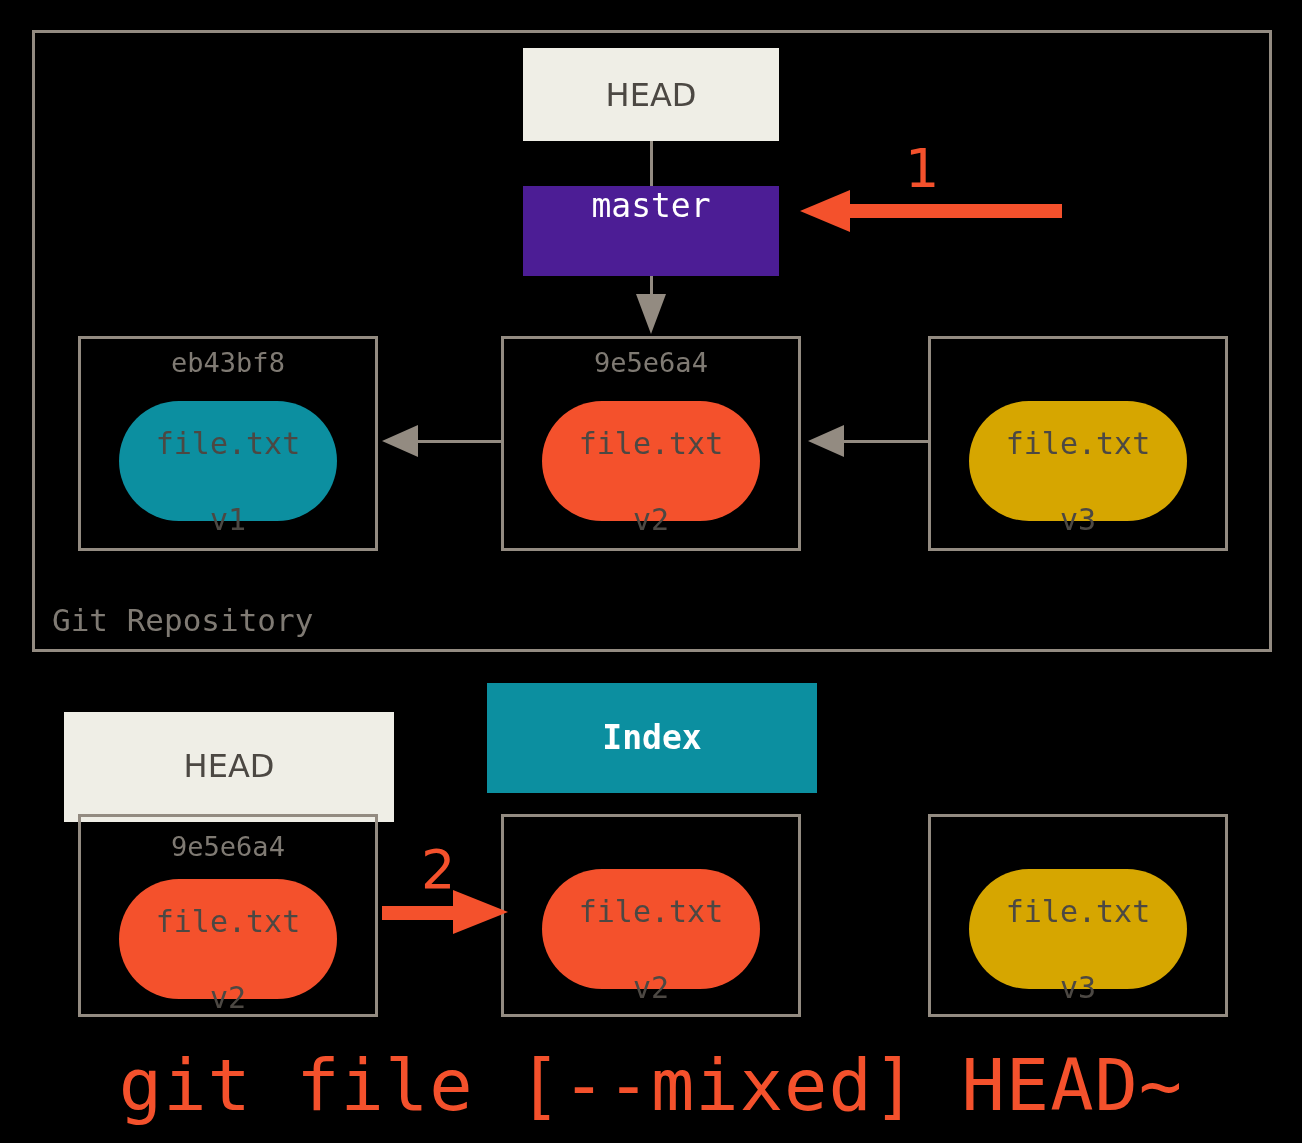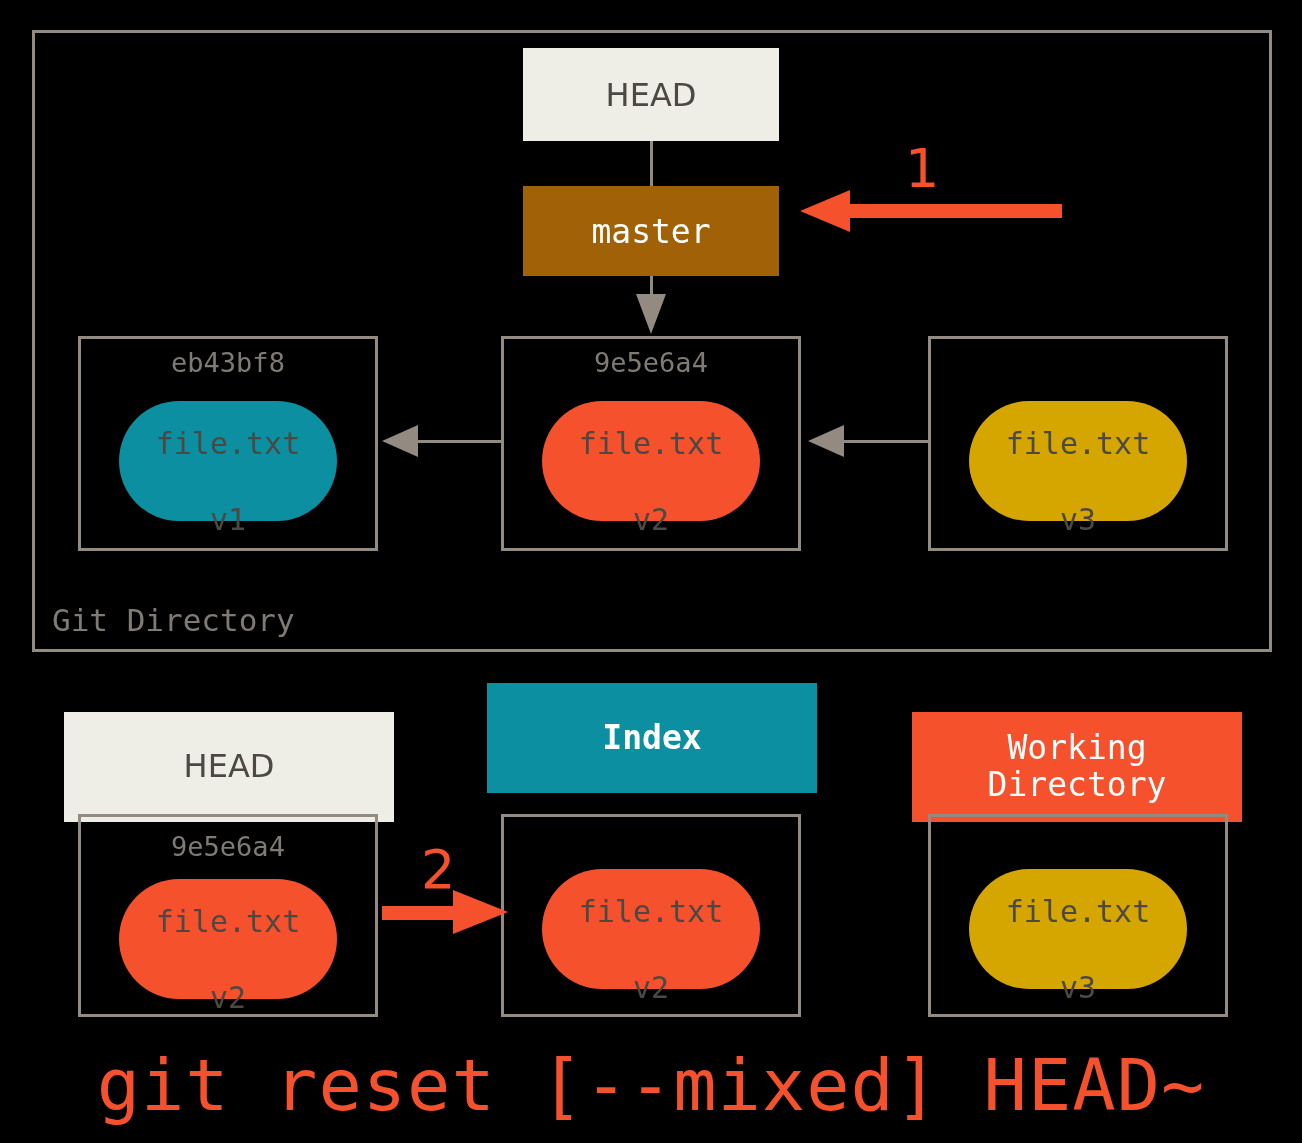--- a/index.html
+++ b/index.html
@@ -40,22 +40,22 @@
     display: flex; align-items: center; justify-content: center;
   }
   .head-box span {
     color: #4c4843;
     font-family: "DejaVu Sans", "Liberation Sans", sans-serif;
     font-size: 32px;
   }
   .master-box {
     left: 523px; top: 186px;
     width: 256px; height: 90px;
-    background: #a16207;
-    display: flex; align-items: center; justify-content: center;
+    background: #4c1d95;
+    display: flex; justify-content: center;
   }
   .master-box span {
     color: #ffffff;
     font-size: 33px;
   }
 
   
   .conn-head-master {
     left: 650px; top: 141px;
     width: 3px; height: 45px;
@@ -231,21 +231,21 @@
     letter-spacing: 1px;
     white-space: nowrap;
   }
 </style>
 </head>
 <body>
 
 <div id="stage">
 
   <div class="abs repo-frame"></div>
-  <div class="abs repo-label">Git Directory</div>
+  <div class="abs repo-label">Git Repository</div>
 
   <div class="abs head-box">
     <span>HEAD</span>
   </div>
   <div class="abs conn-head-master"></div>
 
   <div class="abs master-box">
     <span>master</span>
   </div>
   <div class="abs conn-master-commit-line"></div>
@@ -297,32 +297,26 @@
   <div class="abs panel-header ph-index">
     <span>Index</span>
   </div>
   <div class="abs panel-body pb-index">
     <div class="blob red">
       <span>file.txt</span>
       <span>v2</span>
     </div>
   </div>
 
-  <div class="abs panel-header ph-wd">
-    <div>
-      <span>Working</span>
-      <span>Directory</span>
-    </div>
-  </div>
   <div class="abs panel-body pb-wd">
     <div class="blob gold">
       <span>file.txt</span>
       <span>v3</span>
     </div>
   </div>
 
   <div class="abs red2-line"></div>
   <div class="abs red2-head"></div>
   <div class="abs marker2">2</div>
 
-  <div class="abs command">git reset [--mixed] HEAD~</div>
+  <div class="abs command">git file [--mixed] HEAD~</div>
 
 </div>
 
 </body></html>

